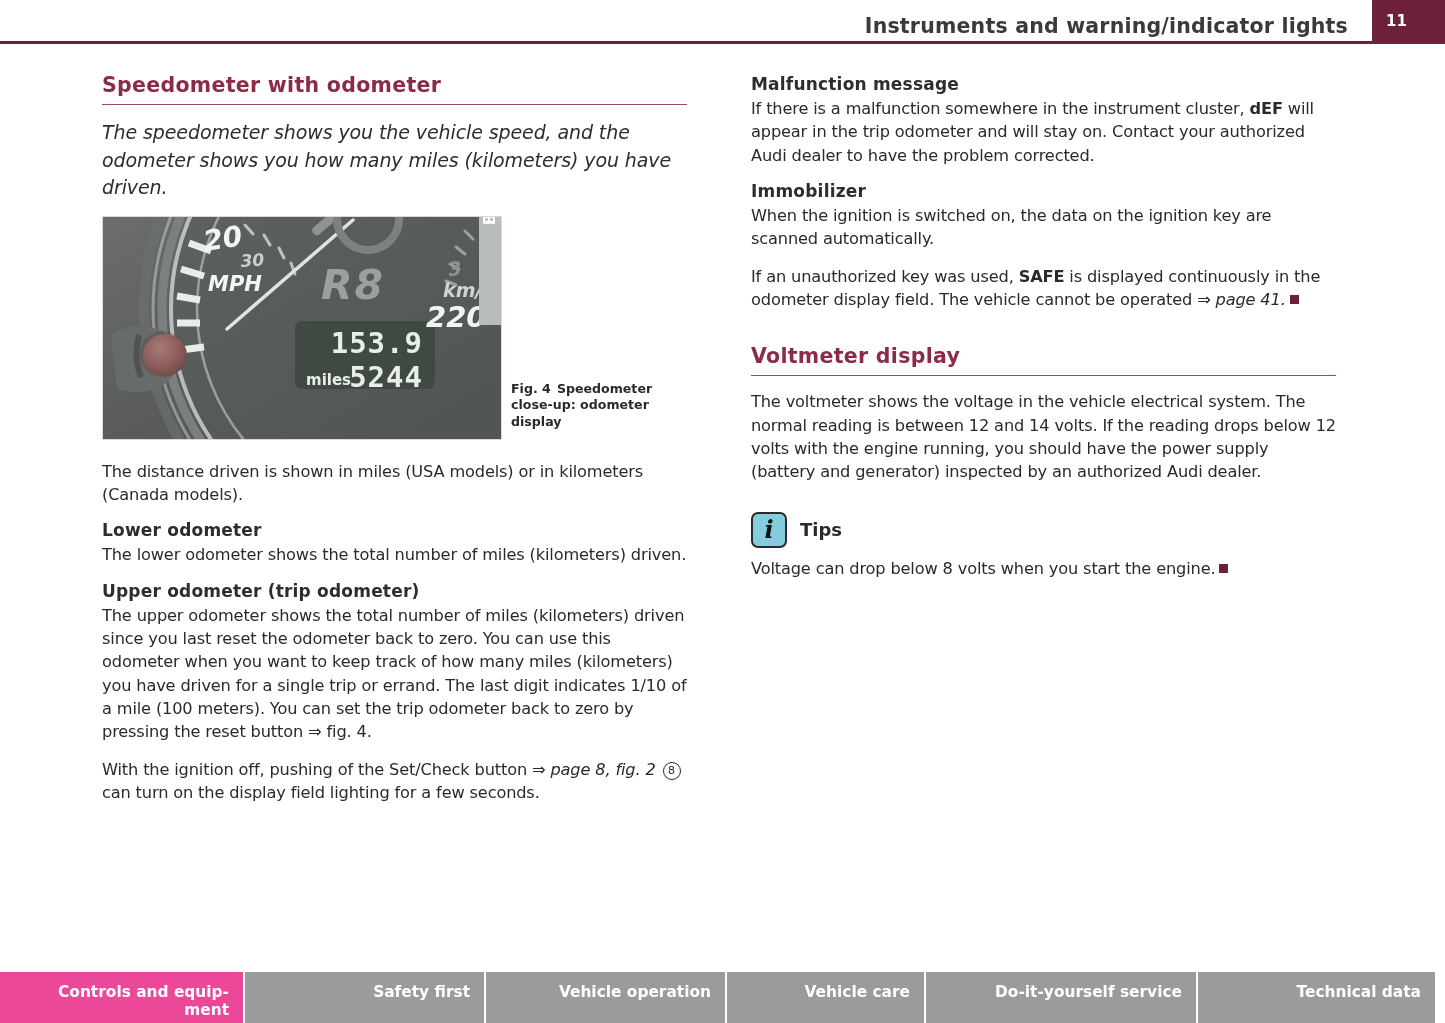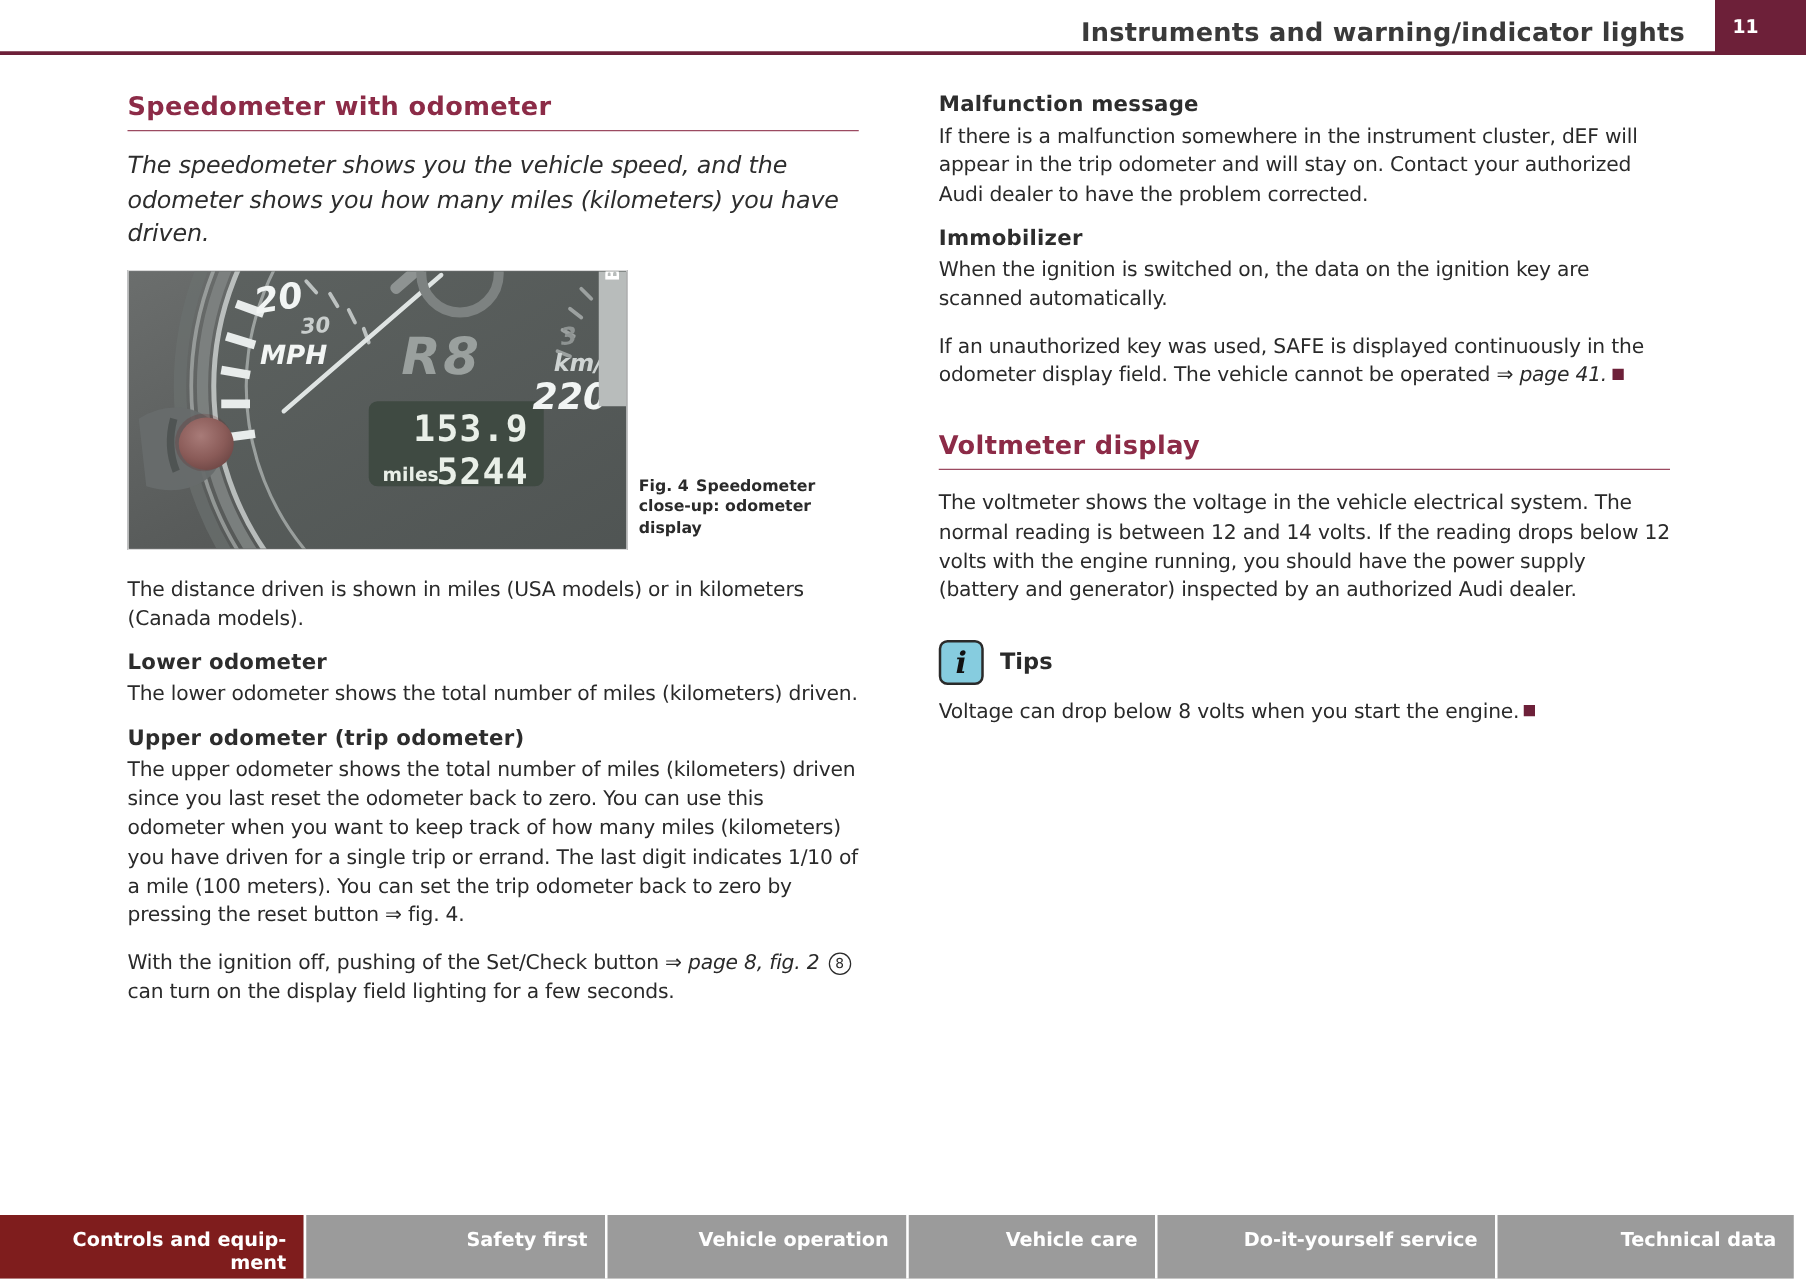--- a/index.html
+++ b/index.html
@@ -107,21 +107,21 @@
     letter-spacing: -0.1px;
   }
   p.body {
     margin: 0 0 14px 0;
     font-size: 16.2px;
     color: #2a2a2a;
     line-height: 1.44;
     letter-spacing: -0.15px;
   }
   p.body.tight { margin-bottom: 18px; }
-  p.body b { font-weight: normal; }
+  p.body b { font-weight: bold; }
   p.body i { font-style: italic; }
   .endmark {
     display: inline-block;
     width: 9px;
     height: 9px;
     background: #6d2039;
     margin-left: 4px;
     vertical-align: 1px;
   }
   .circled {
@@ -216,21 +216,21 @@
     display: flex;
     align-items: flex-start;
     justify-content: flex-end;
     padding: 11px 14px 0 14px;
     box-sizing: border-box;
     border-left: 2px solid #ffffff;
     text-align: right;
     line-height: 1.2;
   }
   .foot-tab:first-child { border-left: none; }
-  .foot-tab.active { background: #7f1d1d; }
+  .foot-tab.active { background: #ec4899; }
 </style>
 </head>
 <body>
 
 <div class="header">
   <div class="header-title">Instruments and warning/indicator lights</div>
   <div class="header-rule"></div>
   <div class="page-number-box">
     <div class="page-number">11</div>
   </div>

